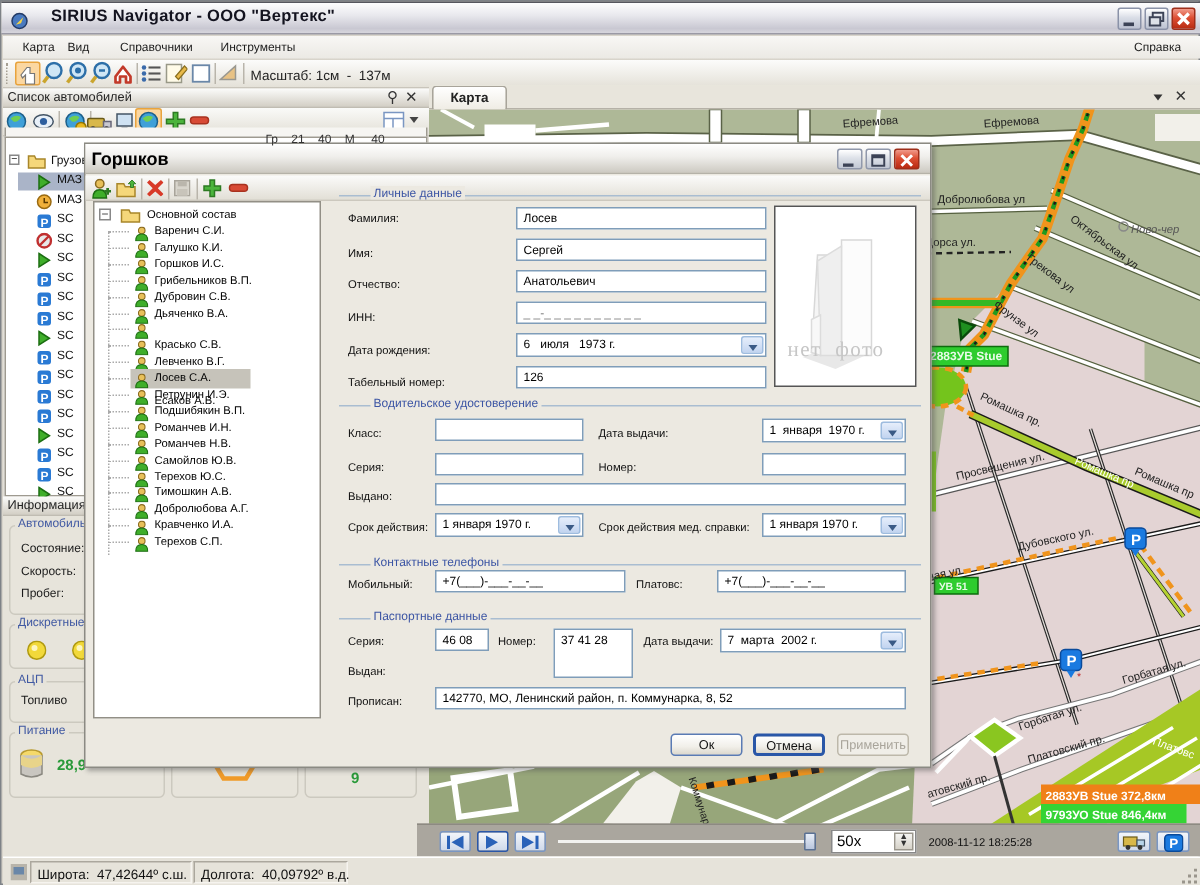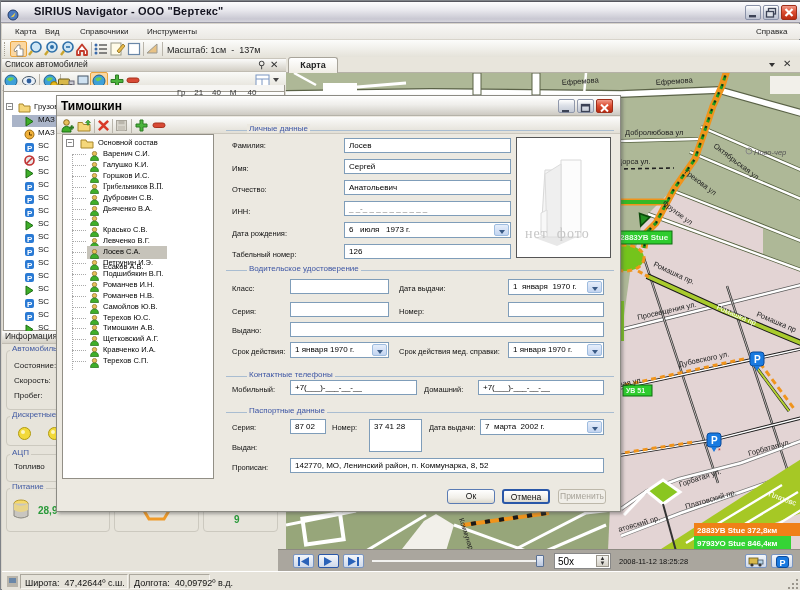--- a/index.html
+++ b/index.html
@@ -511,36 +511,36 @@
           <text x="3.5" y="9.5" font-size="9" fill="#fff" font-weight="bold">P</text>
         </svg></div>
   </div>
 
   <div id="statusbar" class="abs">
     <svg class="abs" style="left:5px;top:4px;" width="11" height="11">
         <rect x="0" y="0" width="11" height="11" fill="#b8b4aa"></rect>
         <rect x="2" y="2" width="7" height="5" fill="#6a87a8"></rect>
       </svg>
     <div class="scell abs" style="left:18px;width:108px;">Широта: &nbsp;47,42644º с.ш.</div>
-    <div class="scell abs" style="left:127px;width:81px;">Долгота: &nbsp;40,09792º в.д.</div>
+    <div class="scell abs" style="left:127px;width:103px;">Долгота: &nbsp;40,09792º в.д.</div>
     <svg class="abs" style="left:786px;top:7px;" width="11" height="11">
         <g fill="#9a968c">
           <rect x="8" y="0" width="2" height="2"></rect>
           <rect x="8" y="4" width="2" height="2"></rect>
           <rect x="8" y="8" width="2" height="2"></rect>
           <rect x="4" y="4" width="2" height="2"></rect>
           <rect x="4" y="8" width="2" height="2"></rect>
           <rect x="0" y="8" width="2" height="2"></rect>
         </g>
       </svg>
   </div>
 
   <div id="dialog" class="abs">
     <div id="dlg-title" class="abs">
-        <b>Тимошкин</b>
+        <b>Горшков</b>
       <div class="dcapbtn abs" style="left:501px;"><svg width="15" height="12">
             <rect x="3" y="8" width="7" height="2.2" fill="#3c4356"></rect>
           </svg></div>
       <div class="dcapbtn abs" style="left:520px;"><svg width="15" height="12">
             <rect x="3.5" y="2.5" width="8" height="7" fill="none" stroke="#3c4356" stroke-width="1.3"></rect>
             <rect x="3.5" y="2.5" width="8" height="2" fill="#3c4356"></rect>
           </svg></div>
       <div class="dcapbtn abs" style="left:539px;background:linear-gradient(#f09a8a,#dd4f34 45%,#b92b12);border-color:#9e2e1a;"><svg width="15" height="12">
             <path d="M4 2.5 L11 9.5 M11 2.5 L4 9.5" stroke="#fff" stroke-width="2"></path>
           </svg></div>
@@ -605,21 +605,21 @@
             <path d="M0.5 9.5 Q0.5 5 4.5 5 Q8.5 5 8.5 9.5 Z" fill="#3fae2a" stroke="#1c6e12" stroke-width="0.7"></path>
           </svg>
           <span style="position:absolute;left:40px;top:0px;">Горшков И.С.</span>
         </div>
       <div class="trow" style="left:0px;top:46.7px;">
           <span style="position:absolute;left:9px;top:5px;width:14px;border-top:1px dotted #aaa;"></span>
           <svg style="position:absolute;left:27px;top:2px;" width="9" height="10">
             <circle cx="4.5" cy="2.6" r="2.2" fill="#e8c05a" stroke="#8a6a20" stroke-width="0.7"></circle>
             <path d="M0.5 9.5 Q0.5 5 4.5 5 Q8.5 5 8.5 9.5 Z" fill="#3fae2a" stroke="#1c6e12" stroke-width="0.7"></path>
           </svg>
-          <span style="position:absolute;left:40px;top:0px;font-family:Liberation Serif, serif;">Грибельников В.П.</span>
+          <span style="position:absolute;left:40px;top:0px;">Грибельников В.П.</span>
         </div>
       <div class="trow" style="left:0px;top:57.6px;">
           <span style="position:absolute;left:9px;top:5px;width:14px;border-top:1px dotted #aaa;"></span>
           <svg style="position:absolute;left:27px;top:2px;" width="9" height="10">
             <circle cx="4.5" cy="2.6" r="2.2" fill="#e8c05a" stroke="#8a6a20" stroke-width="0.7"></circle>
             <path d="M0.5 9.5 Q0.5 5 4.5 5 Q8.5 5 8.5 9.5 Z" fill="#3fae2a" stroke="#1c6e12" stroke-width="0.7"></path>
           </svg>
           <span style="position:absolute;left:40px;top:0px;">Дубровин С.В.</span>
         </div>
       <div class="trow" style="left:0px;top:68.5px;">
@@ -718,21 +718,21 @@
             <path d="M0.5 9.5 Q0.5 5 4.5 5 Q8.5 5 8.5 9.5 Z" fill="#3fae2a" stroke="#1c6e12" stroke-width="0.7"></path>
           </svg>
           <span style="position:absolute;left:40px;top:0px;">Тимошкин А.В.</span>
         </div>
       <div class="trow" style="left:0px;top:199.3px;">
           <span style="position:absolute;left:9px;top:5px;width:14px;border-top:1px dotted #aaa;"></span>
           <svg style="position:absolute;left:27px;top:2px;" width="9" height="10">
             <circle cx="4.5" cy="2.6" r="2.2" fill="#e8c05a" stroke="#8a6a20" stroke-width="0.7"></circle>
             <path d="M0.5 9.5 Q0.5 5 4.5 5 Q8.5 5 8.5 9.5 Z" fill="#3fae2a" stroke="#1c6e12" stroke-width="0.7"></path>
           </svg>
-          <span style="position:absolute;left:40px;top:0px;">Щетковский А.Г.</span>
+          <span style="position:absolute;left:40px;top:0px;">Добролюбова А.Г.</span>
         </div>
       <div class="trow" style="left:0px;top:210.2px;">
           <span style="position:absolute;left:9px;top:5px;width:14px;border-top:1px dotted #aaa;"></span>
           <svg style="position:absolute;left:27px;top:2px;" width="9" height="10">
             <circle cx="4.5" cy="2.6" r="2.2" fill="#e8c05a" stroke="#8a6a20" stroke-width="0.7"></circle>
             <path d="M0.5 9.5 Q0.5 5 4.5 5 Q8.5 5 8.5 9.5 Z" fill="#3fae2a" stroke="#1c6e12" stroke-width="0.7"></path>
           </svg>
           <span style="position:absolute;left:40px;top:0px;">Кравченко И.А.</span>
         </div>
       <div class="trow" style="left:0px;top:221.1px;">
@@ -782,26 +782,26 @@
       <div class="flabel" style="left:15px;top:199px;">Выдано:</div>
         <div class="tfield" style="left:73px;top:196px;width:314px;height:15px;"></div>
       <div class="flabel" style="left:15px;top:220px;">Срок действия:</div>
       <div class="tfield combo" style="left:73px;top:216px;width:99px;height:16px;">1&nbsp;января&nbsp;1970 г.<span class="cbtn"></span></div>
       <div class="flabel" style="left:182px;top:220px;">Срок действия мед. справки:</div>
       <div class="tfield combo" style="left:291px;top:216px;width:96px;height:16px;">1&nbsp;января&nbsp;1970 г.<span class="cbtn"></span></div>
       <div class="gbox" style="left:9px;top:250px;width:388px;height:22px;"></div>
       <div class="glabel" style="left:30px;top:244px;">Контактные телефоны</div>
       <div class="flabel" style="left:15px;top:258px;">Мобильный:</div>
         <div class="tfield" style="left:73px;top:254px;width:127px;height:15px;">+7(___)-___-__-__</div>
-      <div class="flabel" style="left:207px;top:258px;">Домашний:</div>
+      <div class="flabel" style="left:207px;top:258px;">Платовс:</div>
         <div class="tfield" style="left:261px;top:254px;width:126px;height:15px;">+7(___)-___-__-__</div>
       <div class="gbox" style="left:9px;top:286px;width:388px;height:68px;"></div>
       <div class="glabel" style="left:30px;top:280px;">Паспортные данные</div>
       <div class="flabel" style="left:15px;top:296px;">Серия:</div>
-        <div class="tfield" style="left:73px;top:293px;width:36px;height:15px;">87 02</div>
+        <div class="tfield" style="left:73px;top:293px;width:36px;height:15px;">46 08</div>
       <div class="flabel" style="left:115px;top:296px;">Номер:</div>
         <div class="tfield" style="left:152px;top:293px;width:53px;height:33px;">37 41 28</div>
       <div class="flabel" style="left:212px;top:296px;">Дата выдачи:</div>
       <div class="tfield combo" style="left:263px;top:293px;width:124px;height:16px;">7&nbsp;&nbsp;марта&nbsp;&nbsp;2002 г.<span class="cbtn"></span></div>
       <div class="flabel" style="left:15px;top:316px;">Выдан:</div>
       <div class="flabel" style="left:15px;top:336px;">Прописан:</div>
         <div class="tfield" style="left:73px;top:332px;width:314px;height:15px;">142770, МО, Ленинский район, п. Коммунарка, 8, 52</div>
       <div class="xpbtn" style="left:230px;top:363px;">Ок</div>
       <div class="xpbtn" style="left:285px;top:363px;border-width:2px;border-color:#2a57a8;">Отмена</div>
       <div class="xpbtn" style="left:341px;top:363px;border-color:#bdb8aa;color:#a8a49a;background:#f0eee8;">Применить</div>

